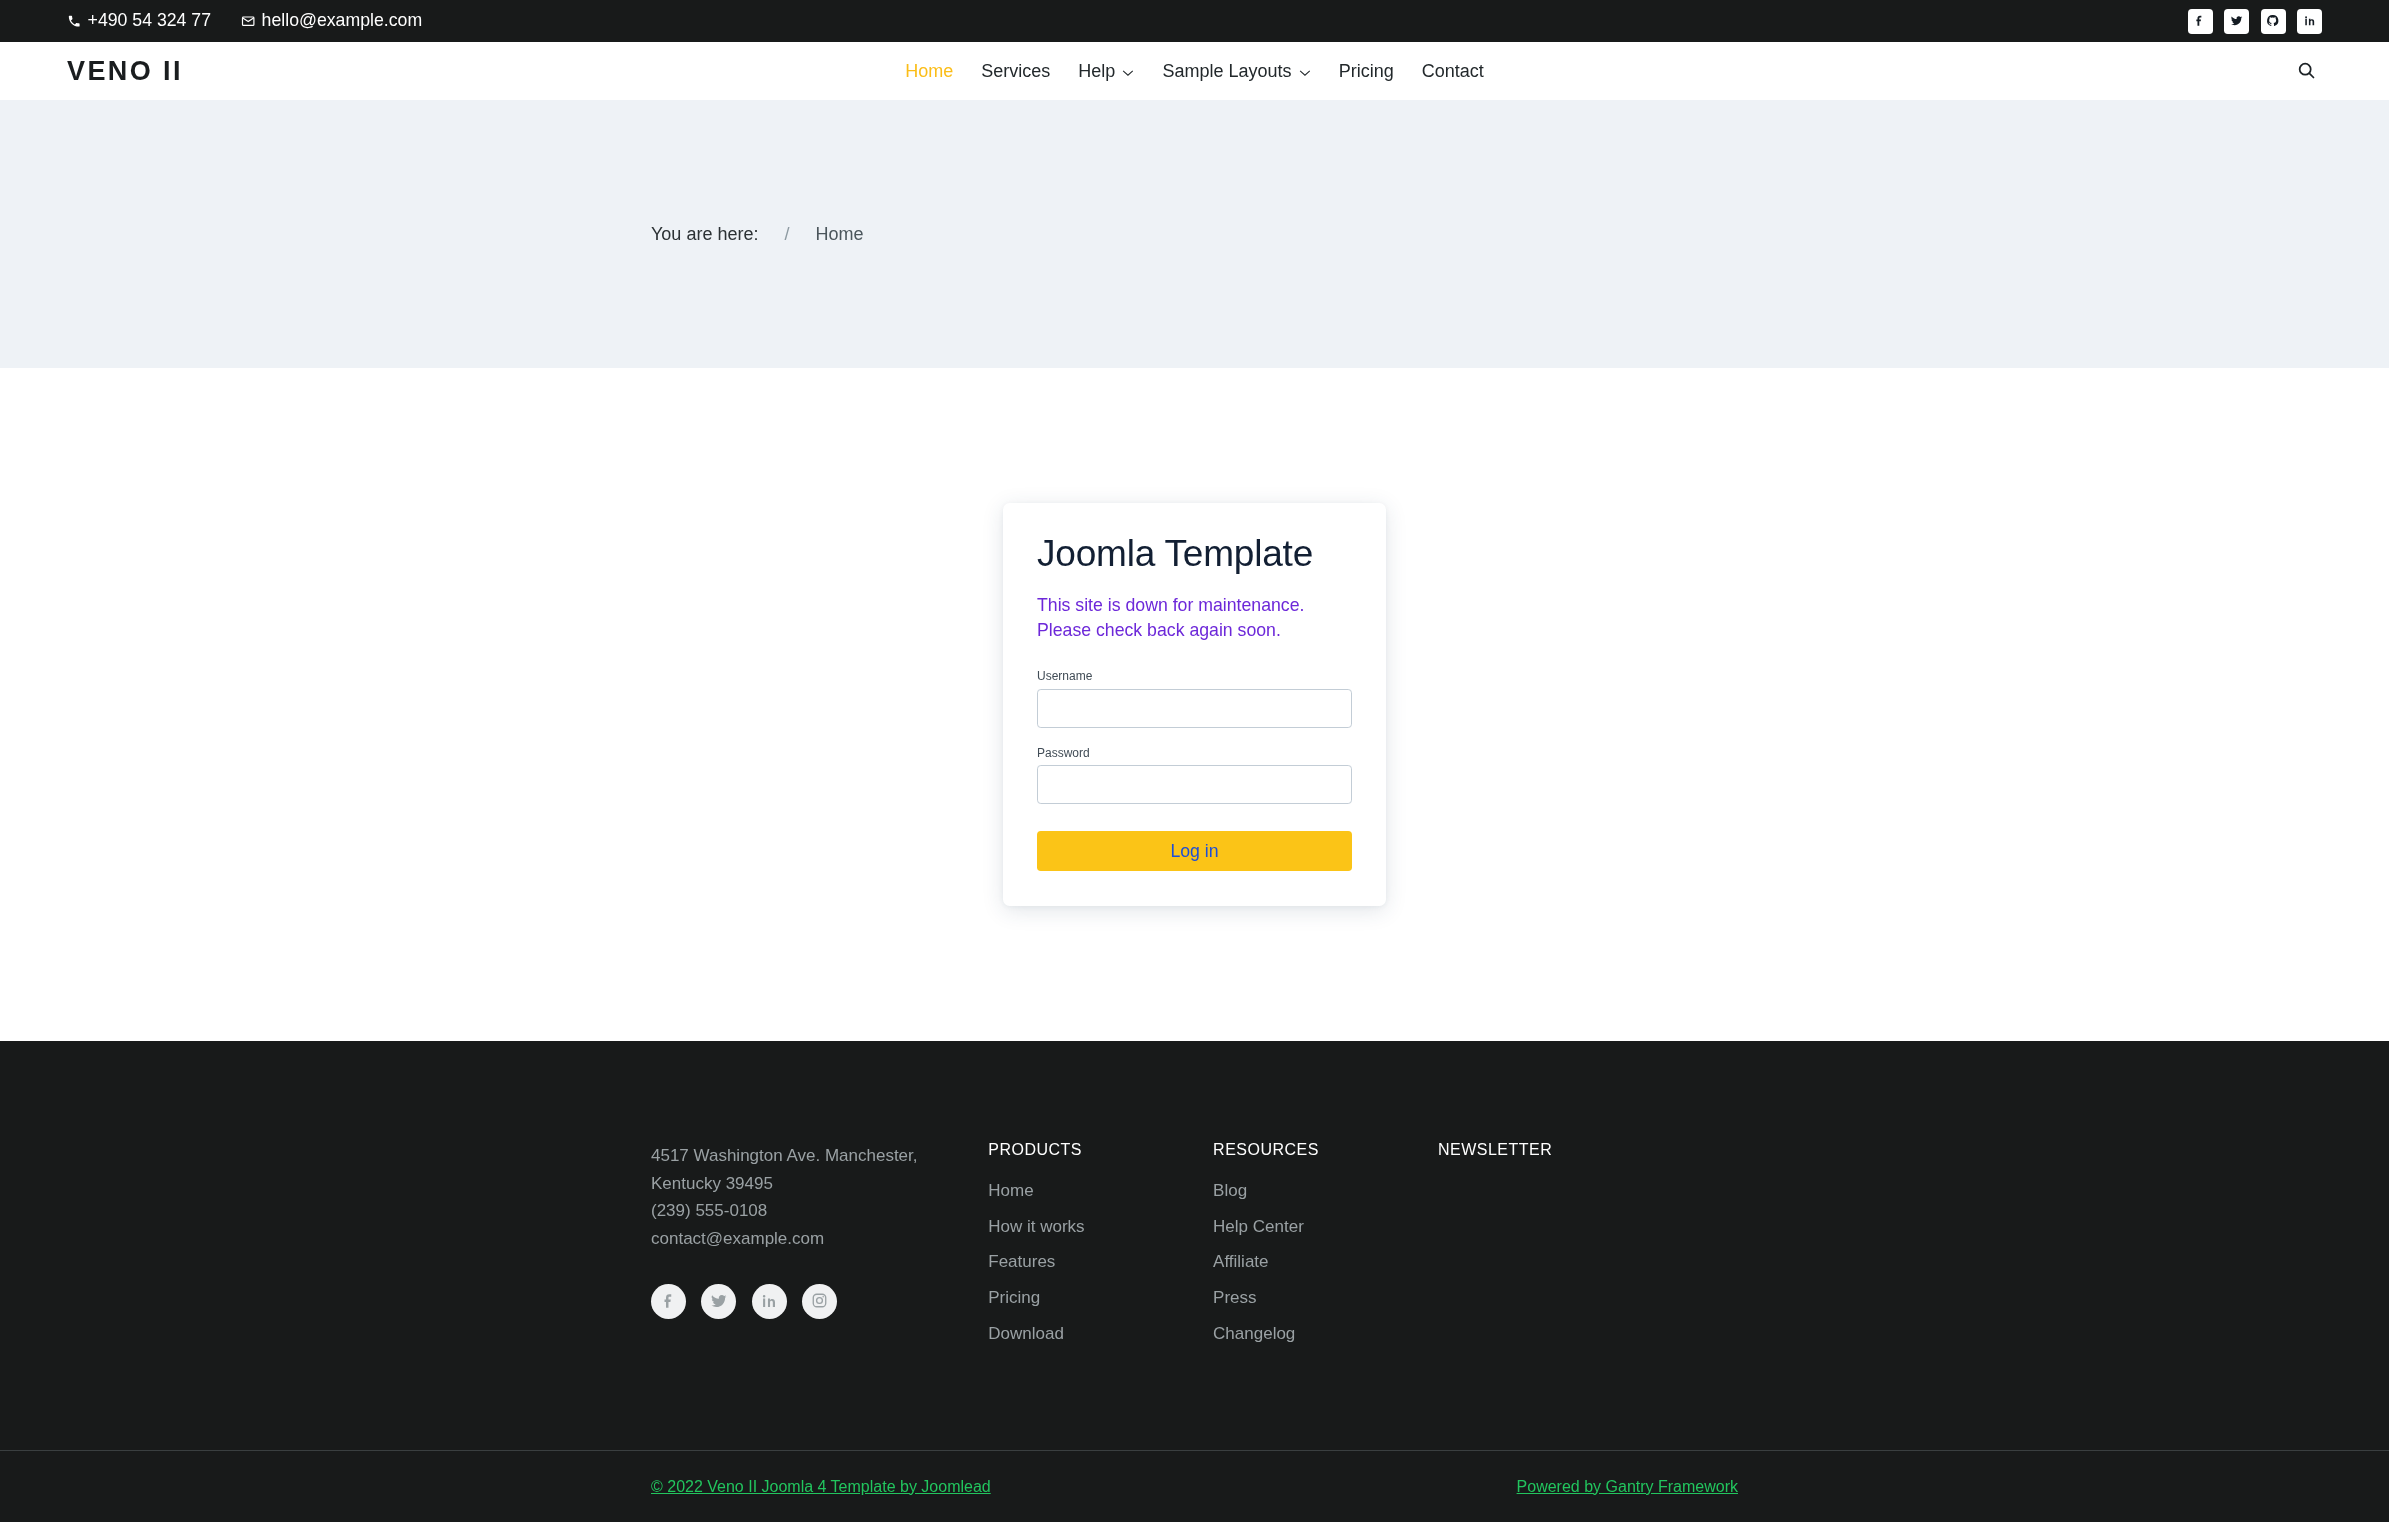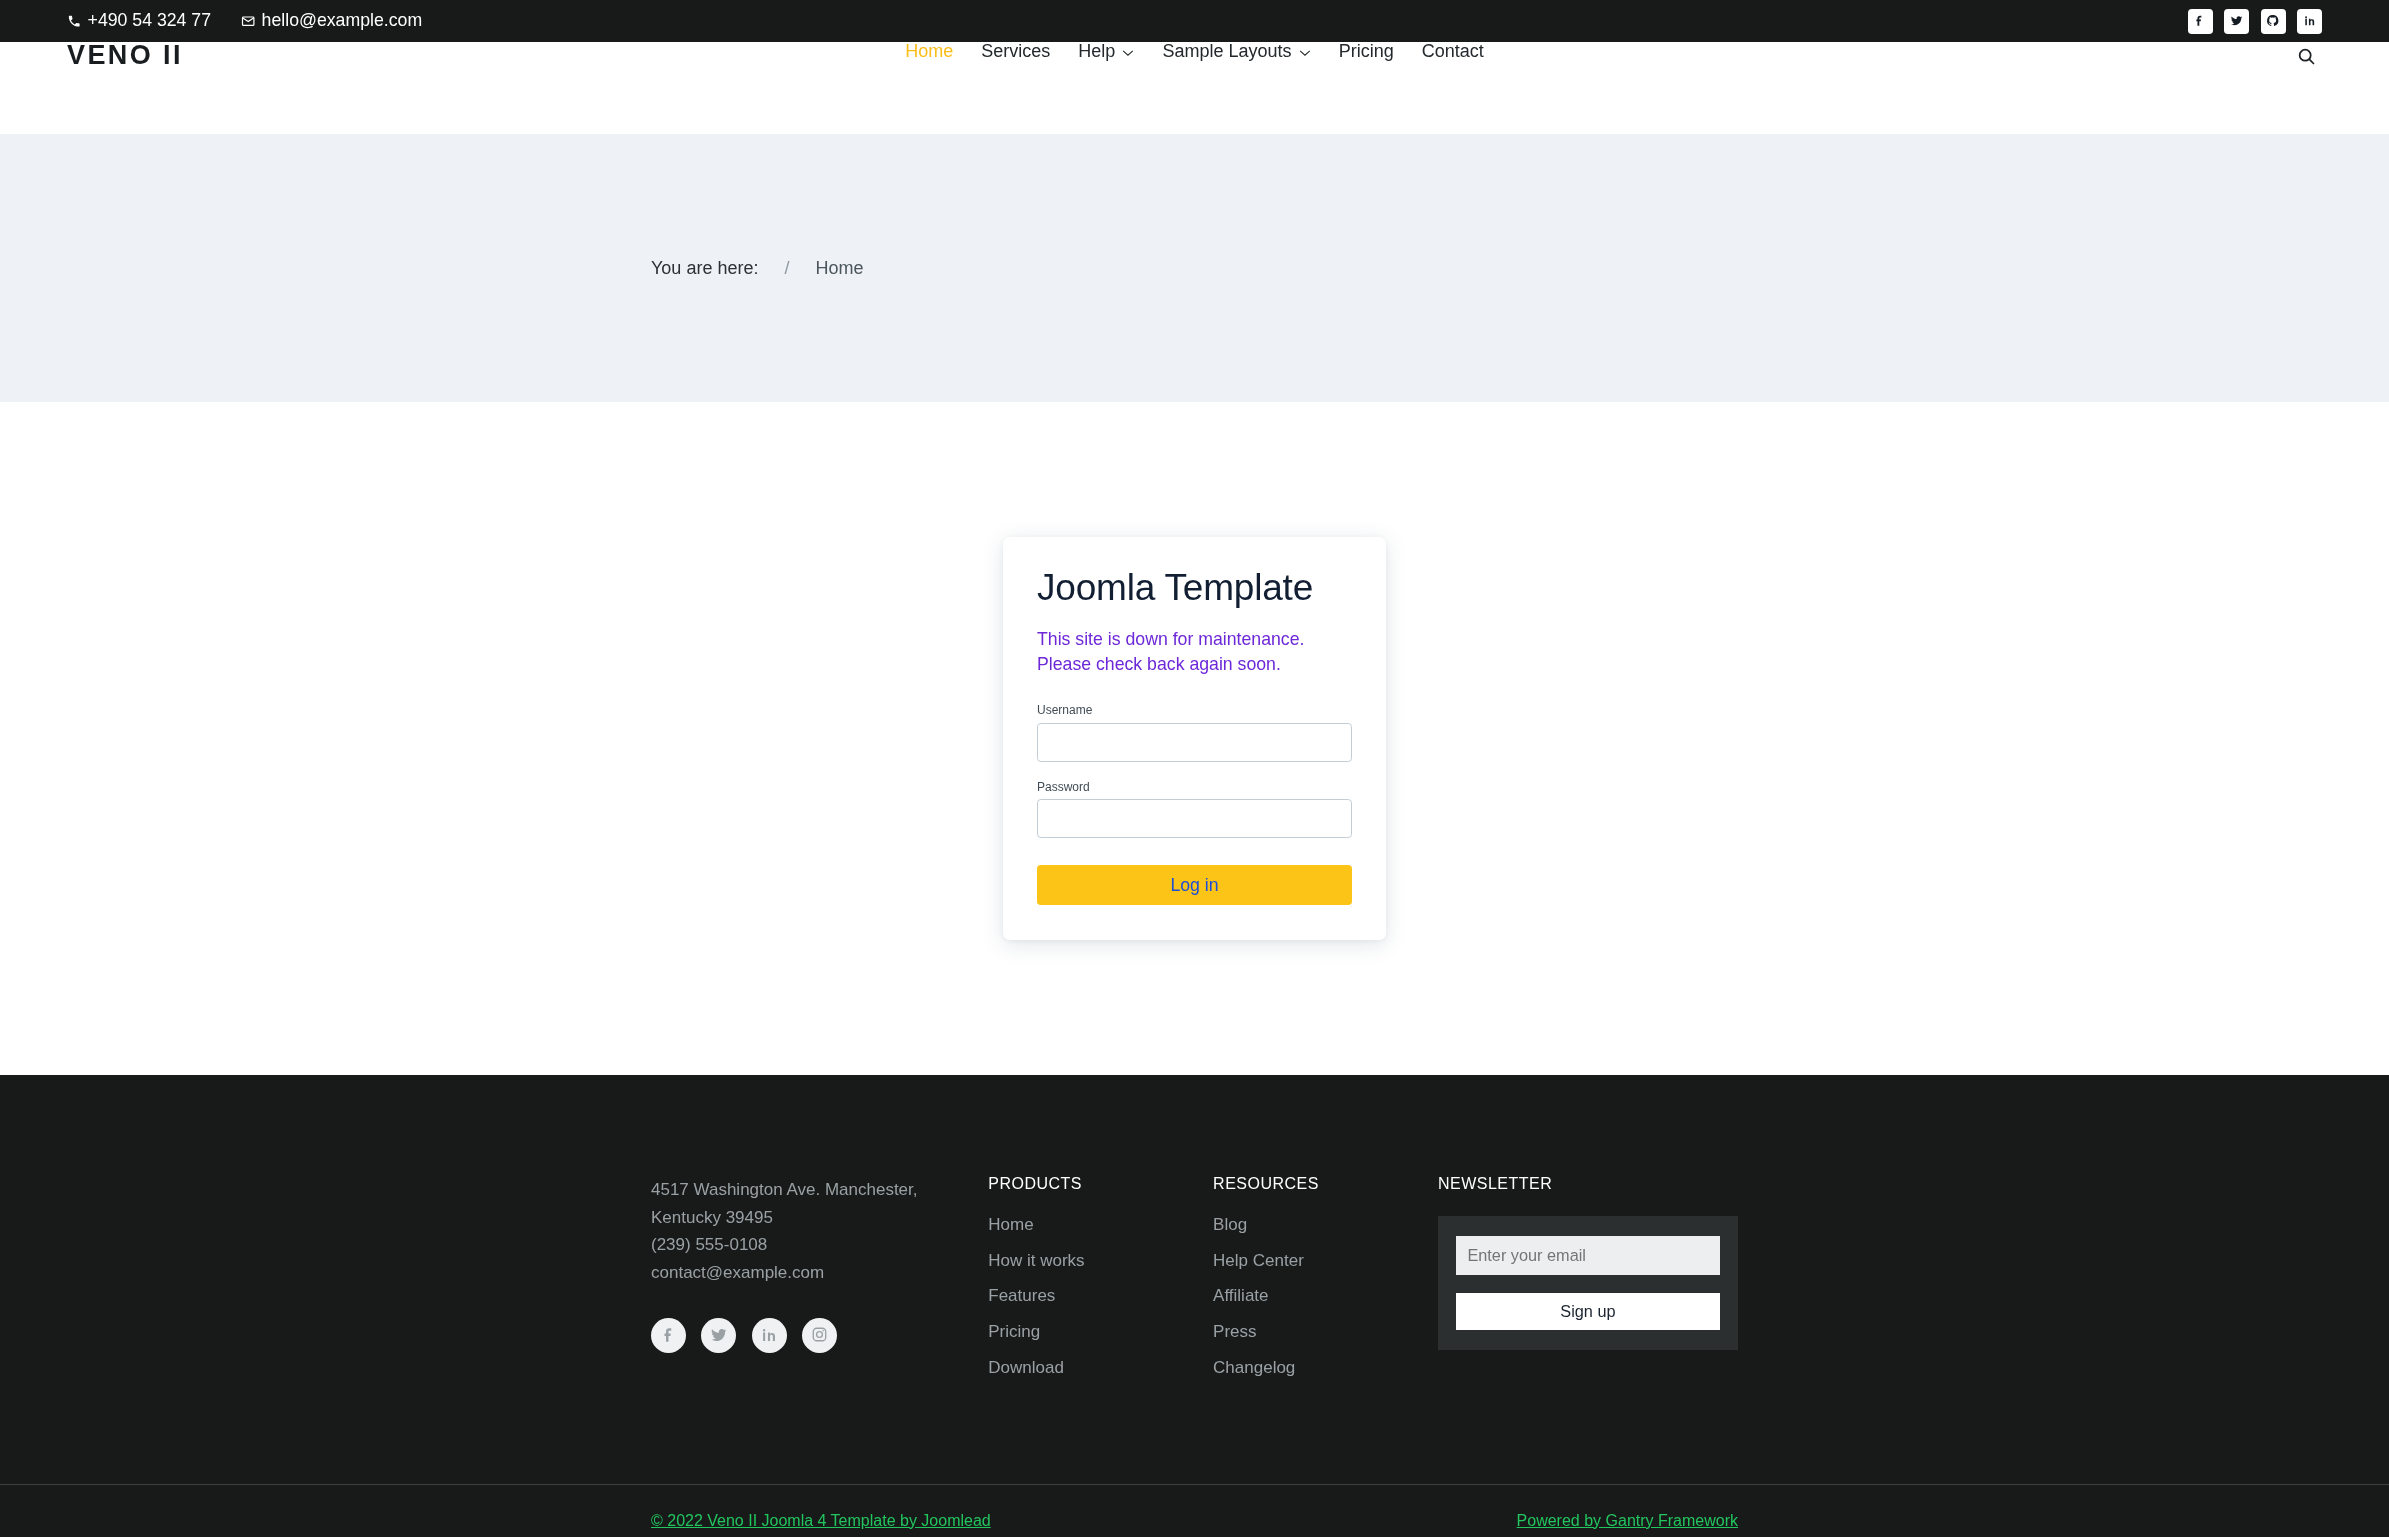--- a/index.html
+++ b/index.html
@@ -38,23 +38,24 @@
   .social-sq {
     width: 25px; height: 25px;
     background: #ffffff;
     border-radius: 3.8px;
     display: flex; align-items: center; justify-content: center;
   }
   .social-sq svg { display: block; }
 
   
   .header {
-    height: 92px;
-    background: #ffffff;
-    display: flex;
+    height: 58px;
+    background: #ffffff;
+    display: flex;
+    align-items: center;
     padding: 0 67px;
     border-radius: 27px;
   }
   .logo {
     font-size: 27px;
     font-weight: bold;
     letter-spacing: 2.4px;
     color: #1a1d1f;
     line-height: 1;
   }
@@ -441,24 +442,20 @@
       <div class="f-head">RESOURCES</div>
       <a class="f-link" style="text-decoration:none;">Blog</a>
       <a class="f-link" style="text-decoration:none;">Help Center</a>
       <a class="f-link" style="text-decoration:none;">Affiliate</a>
       <a class="f-link" style="text-decoration:none;">Press</a>
       <a class="f-link" style="text-decoration:none;">Changelog</a>
     </div>
 
     <div class="f-col-news">
       <div class="f-head">NEWSLETTER</div>
-      <div class="news-box">
-        <input class="news-input" type="text" placeholder="Enter your email" style="">
-        <button class="news-btn">Sign up</button>
-      </div>
     </div>
 
   </div>
 </div>
 
 <div class="copy-divider"></div>
 
 <div class="copybar">
   <div class="copy-left">© 2022 Veno II Joomla 4 Template by Joomlead</div>
   <div class="copy-right">Powered by Gantry Framework</div>

